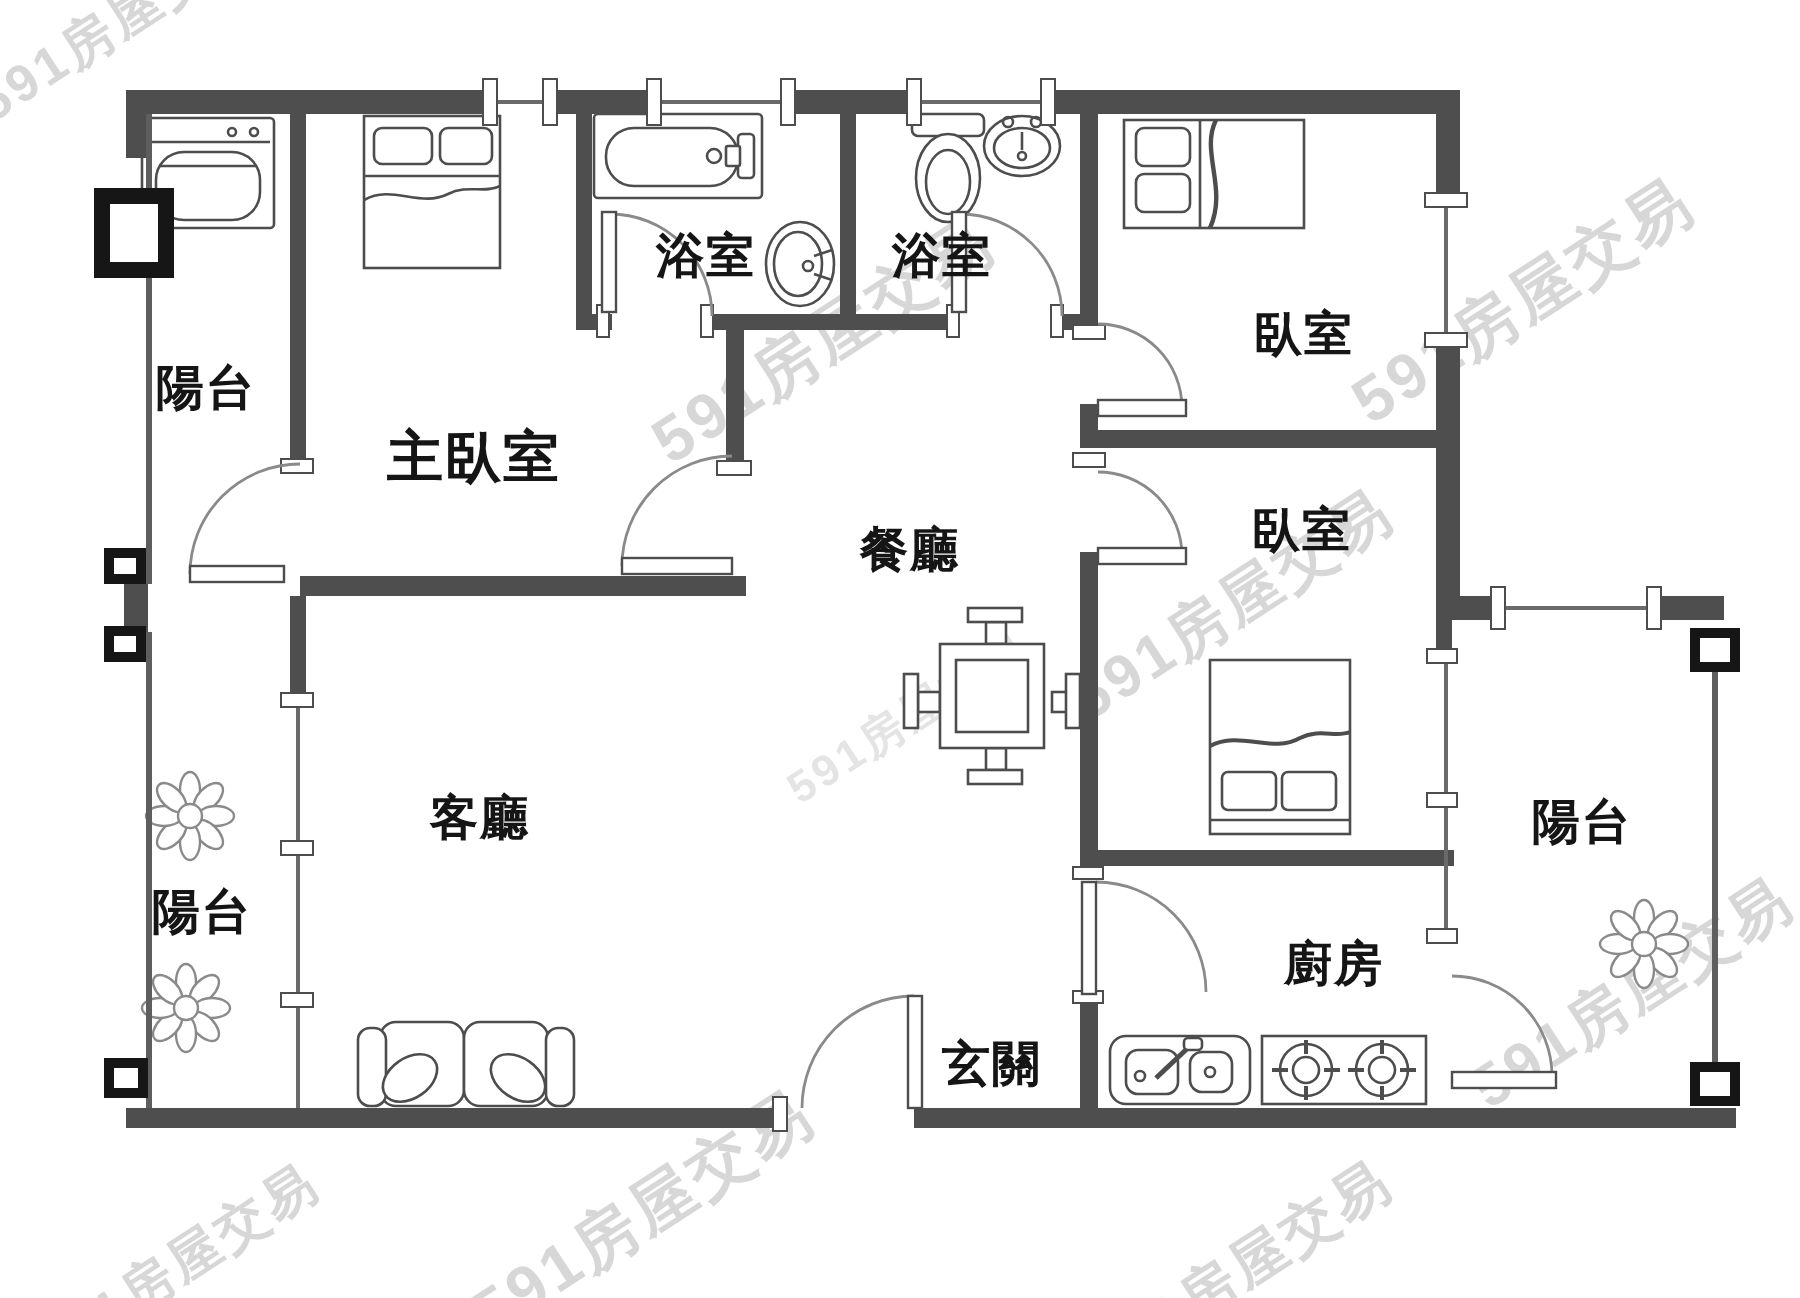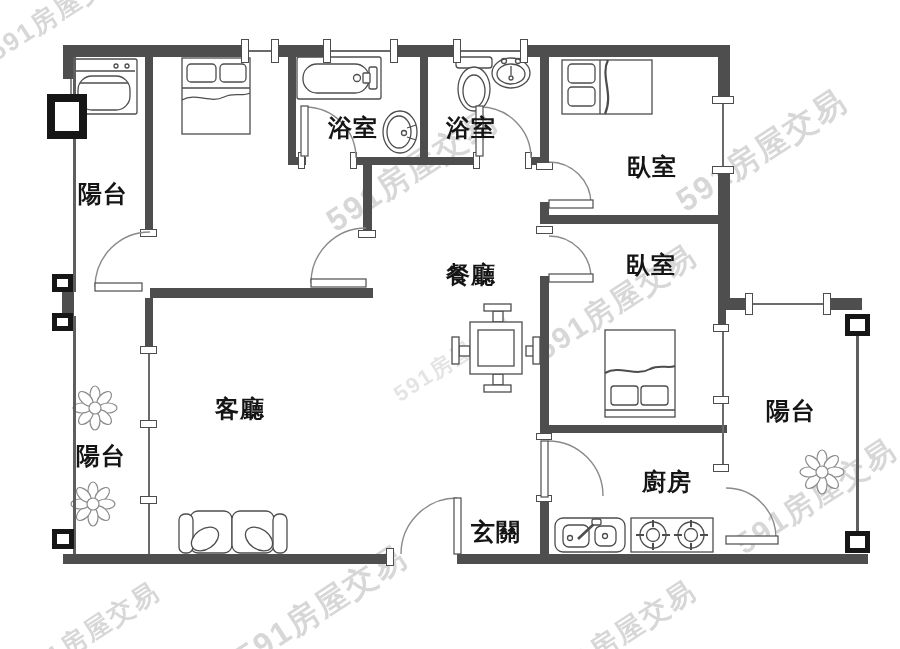--- a/index.html
+++ b/index.html
@@ -284,23 +284,24 @@
         <rect x="454" y="498" width="7" height="56" fill="#fff" stroke="#4d4d4d" stroke-width="1.2"></rect>
       </g>
       <g>
         <path d="M726,488 A50,50 0 0 1 776,538"></path>
         <rect x="726" y="536" width="52" height="8" fill="#fff" stroke="#4d4d4d" stroke-width="1.2"></rect>
       </g>
     </g>
   </svg>
 
   <div class="room-label" style="left:103px;top:194px">陽台</div>
+  <div class="room-label lg" style="left:237px;top:229px">主臥室</div>
   <div class="room-label" style="left:353px;top:128px">浴室</div>
   <div class="room-label" style="left:471px;top:128px">浴室</div>
   <div class="room-label" style="left:652px;top:167px">臥室</div>
   <div class="room-label" style="left:651px;top:265px">臥室</div>
-  <div class="room-label" style="left:471px;top:275px">餐廳</div>
+  <div class="room-label" style="left:455px;top:275px">餐廳</div>
   <div class="room-label" style="left:240px;top:409px">客廳</div>
   <div class="room-label" style="left:101px;top:456px">陽台</div>
   <div class="room-label" style="left:791px;top:411px">陽台</div>
   <div class="room-label" style="left:667px;top:482px">廚房</div>
   <div class="room-label" style="left:496px;top:532px">玄關</div>
 </div>
 
 </body></html>

